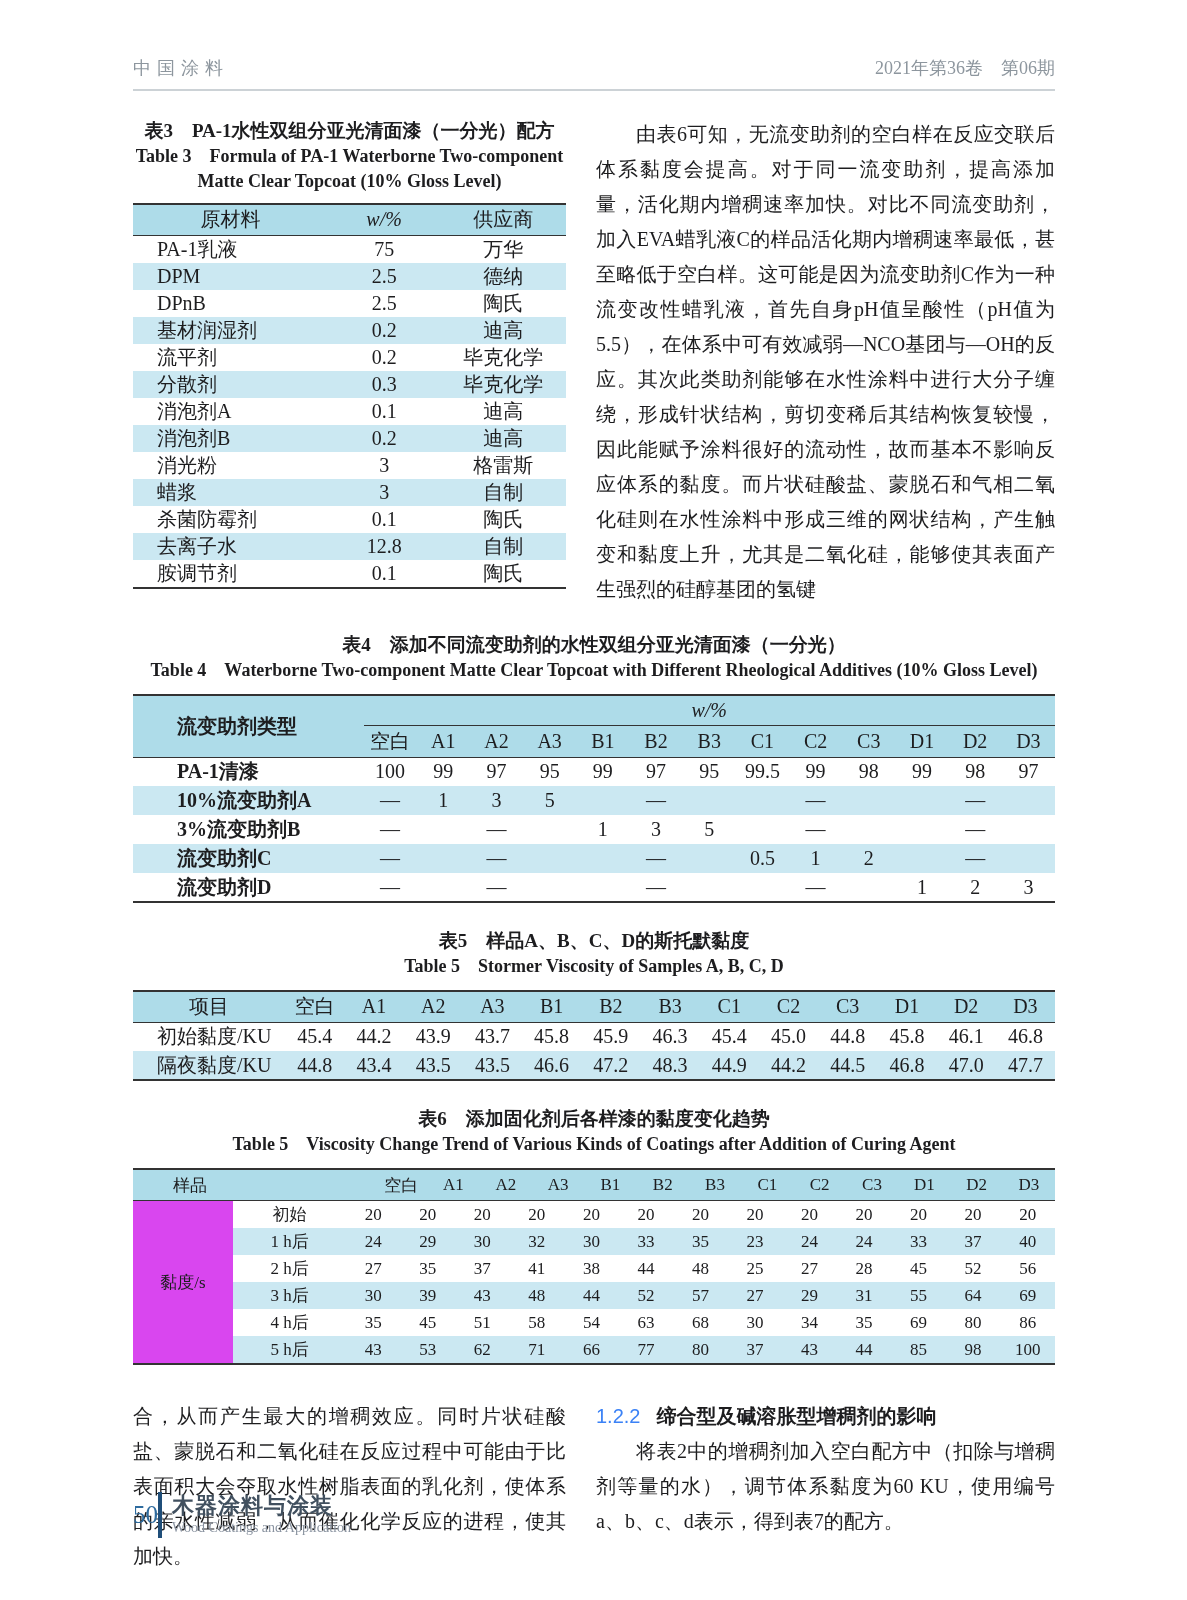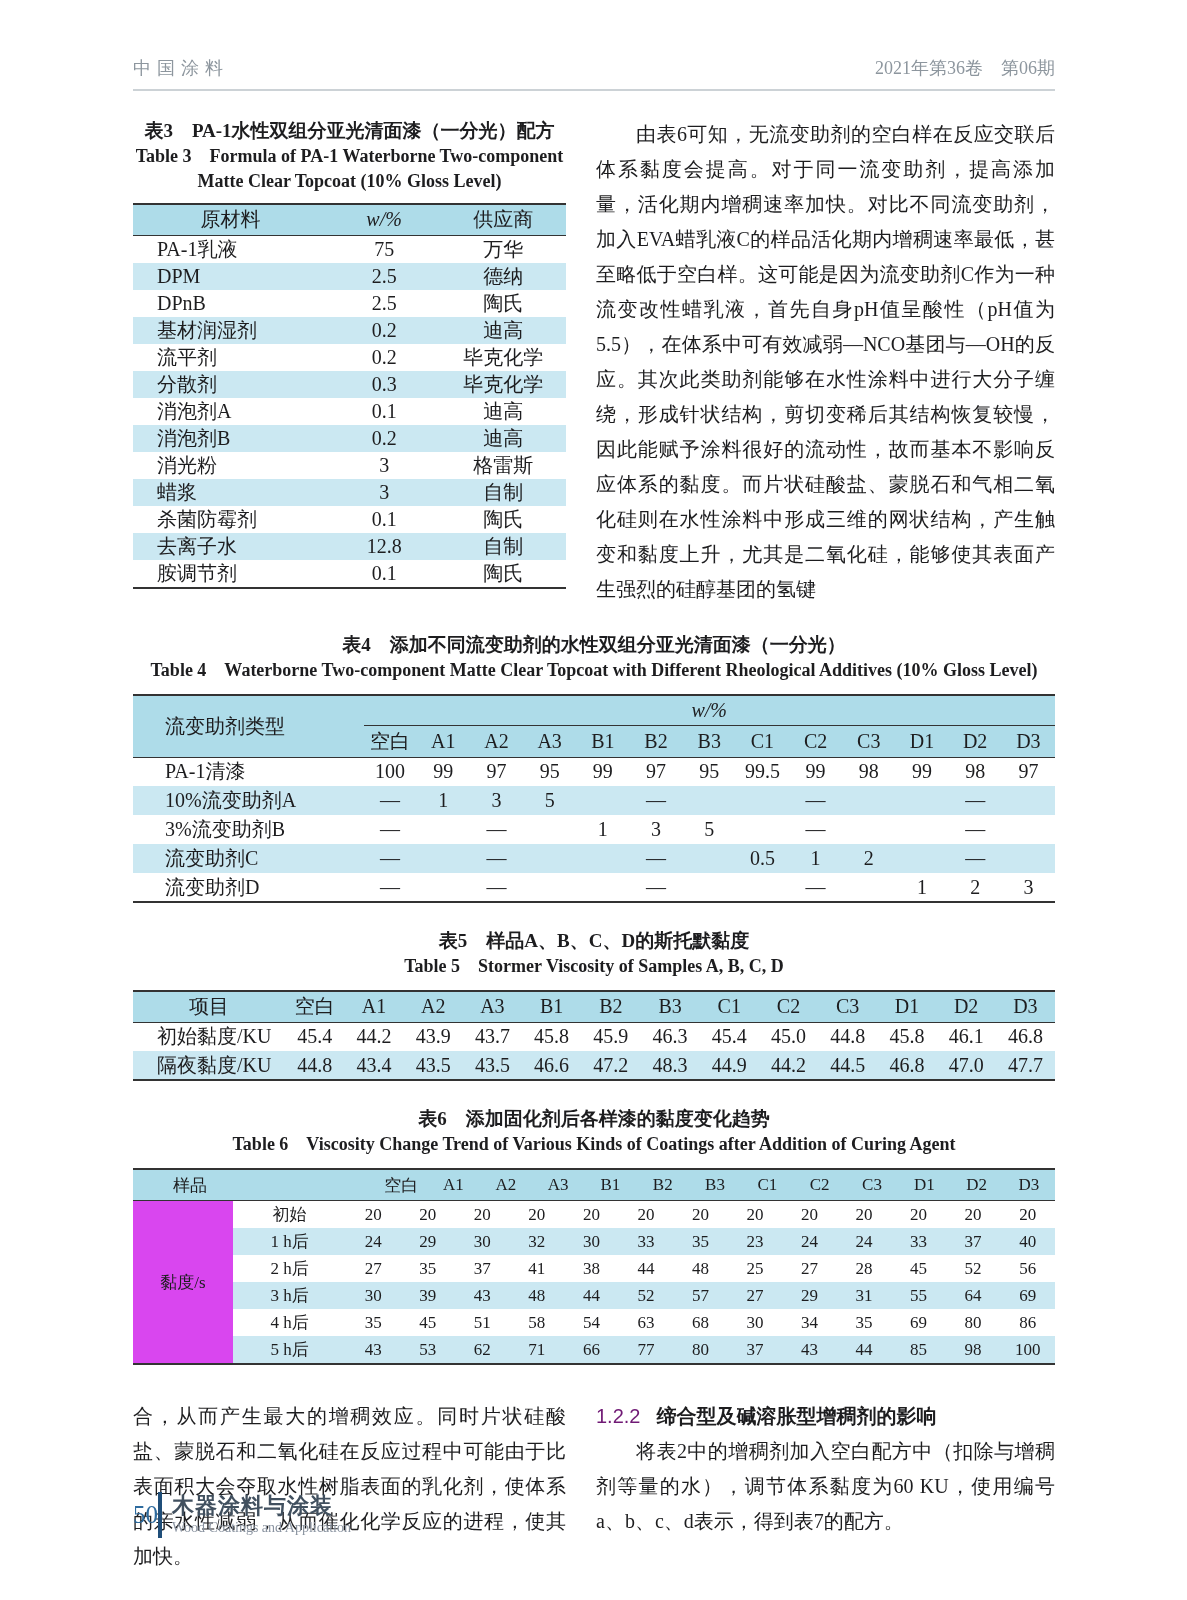--- a/index.html
+++ b/index.html
@@ -43,21 +43,21 @@
   .t3 thead th{ height:31px; border-bottom:1px solid #333; }
   .t3 tbody td{ height:27px; }
   .t3 td.mat{ text-align:left; padding-left:24px; }
 
   
   .t4{ margin-top:11px; }
   .t4 thead th{ height:32px; }
   .t4 thead .wspan{ border-bottom:1px solid #333; height:30px; }
   .t4 thead tr:last-child th, .t4 thead .rowlabel{ border-bottom:1px solid #333; }
   .t4 tbody td{ height:29px; }
-  .t4 .lbl{ text-align:left; padding-left:32px; }
+  .t4 .lbl{ text-align:left; padding-left:44px;font-weight:bold; }
 
   
   .t5{ margin-top:11px; }
   .t5 thead th{ height:31px; border-bottom:1px solid #333; }
   .t5 tbody td{ height:29px; }
   .t5 .lbl{ text-align:left; padding-left:24px; }
 
   
   .t6{ margin-top:11px; border-top:2px solid #333; border-bottom:2px solid #333; font-size:17px; }
   .t6-header{ display:flex; align-items:center; background:#aedce9; height:31px; border-bottom:1px solid #333; }
@@ -71,21 +71,21 @@
   .t6time{ width:113px; flex:none; text-align:center; }
   .t6v{ flex:1; text-align:center; }
 
   
   .para{ font-size:20px; line-height:35px; text-align:justify; }
   .para.indent{ text-indent:2em; }
   .para sup{ font-size:12px; }
 
   
   .sec-head{ font-size:20px; line-height:35px; }
-  .sec-num{ color:#701a75; font-family:"Liberation Sans","DejaVu Sans",sans-serif; margin-right:16px; }
+  .sec-num{ color:#3b82f6; font-family:"Liberation Sans","DejaVu Sans",sans-serif; margin-right:16px; }
   .sec-title{ font-weight:bold; }
 
   
   .doc-footer{ position:absolute; left:133px; bottom:62px; display:flex; align-items:center; }
   .pg-num{ font-size:25px; color:#2e6b9e; }
   .f-bar{ width:4px; height:46px; background:#1f4e79; margin-right:10px; }
   .f-zh{ font-size:22px; font-weight:bold; color:#41505f; letter-spacing:1px; line-height:24px; }
   .f-en{ font-size:14px; color:#8a93a0; margin-top:2px; }
 </style>
 </head>
@@ -384,21 +384,21 @@
             <td>46.8</td>
             <td>47.0</td>
             <td>47.7</td>
           </tr>
         </tbody>
     </table>
   </div>
 
   <div style="margin-top:24px;">
     <div class="tt-zh">表6　添加固化剂后各样漆的黏度变化趋势</div>
-    <div class="tt-en">Table 6　Viscosity Change Trend of Various Kinds of Coatings after Addition of Curing Agent</div>
+    <div class="tt-en">Table 5　Viscosity Change Trend of Various Kinds of Coatings after Addition of Curing Agent</div>
     <div class="t6">
       <div class="t6-header">
         <div class="h-first">样品</div>
 
       <div class="h-col">空白</div>
           <div class="h-col">A1</div>
           <div class="h-col">A2</div>
           <div class="h-col">A3</div>
           <div class="h-col">B1</div>
           <div class="h-col">B2</div>

